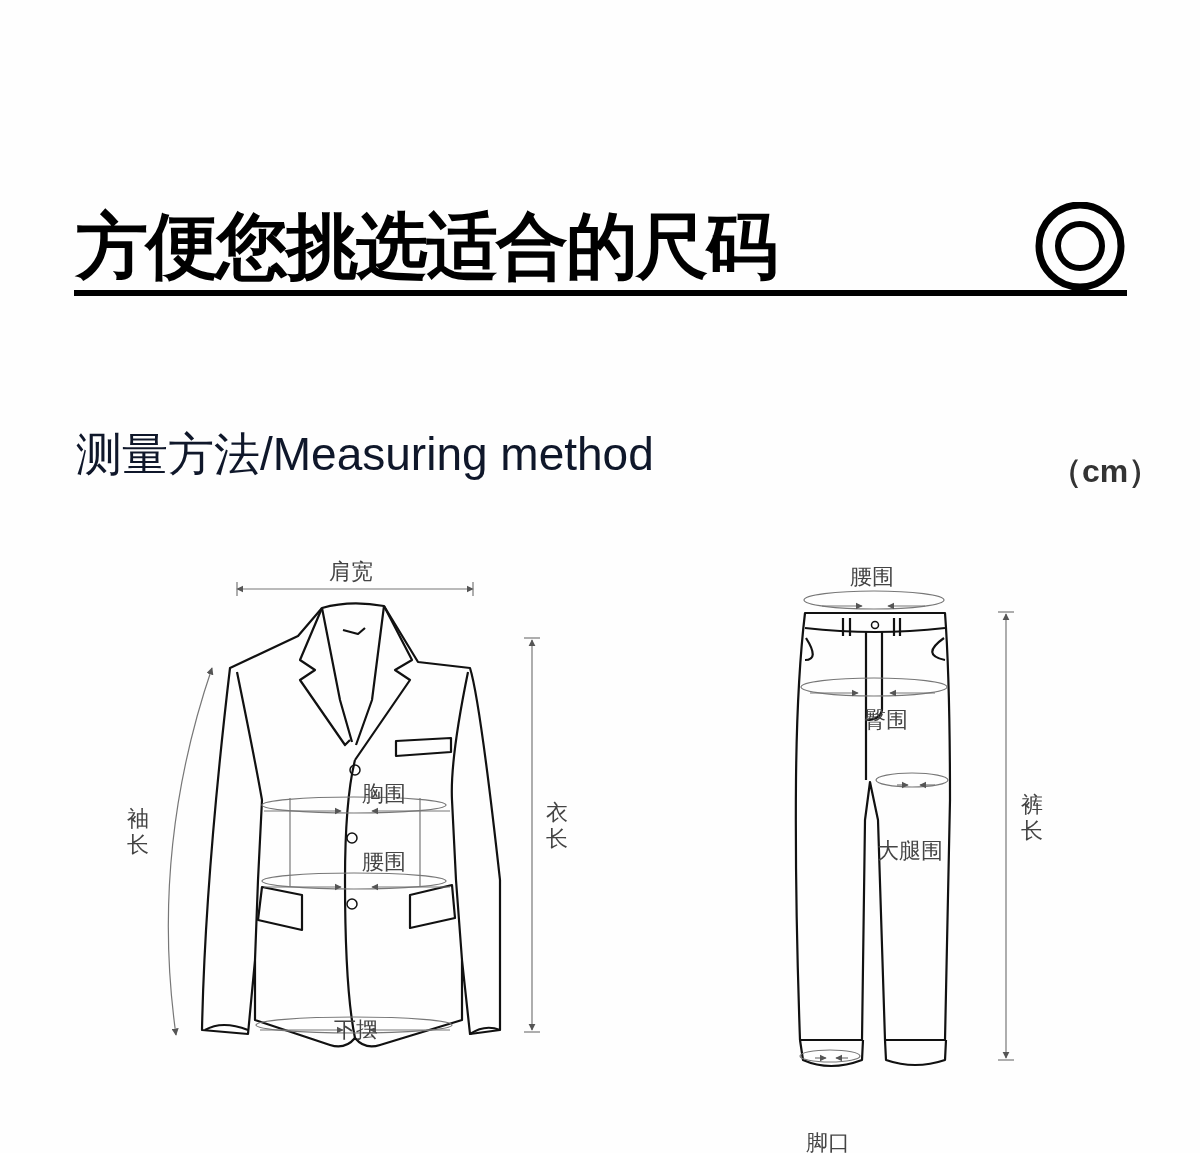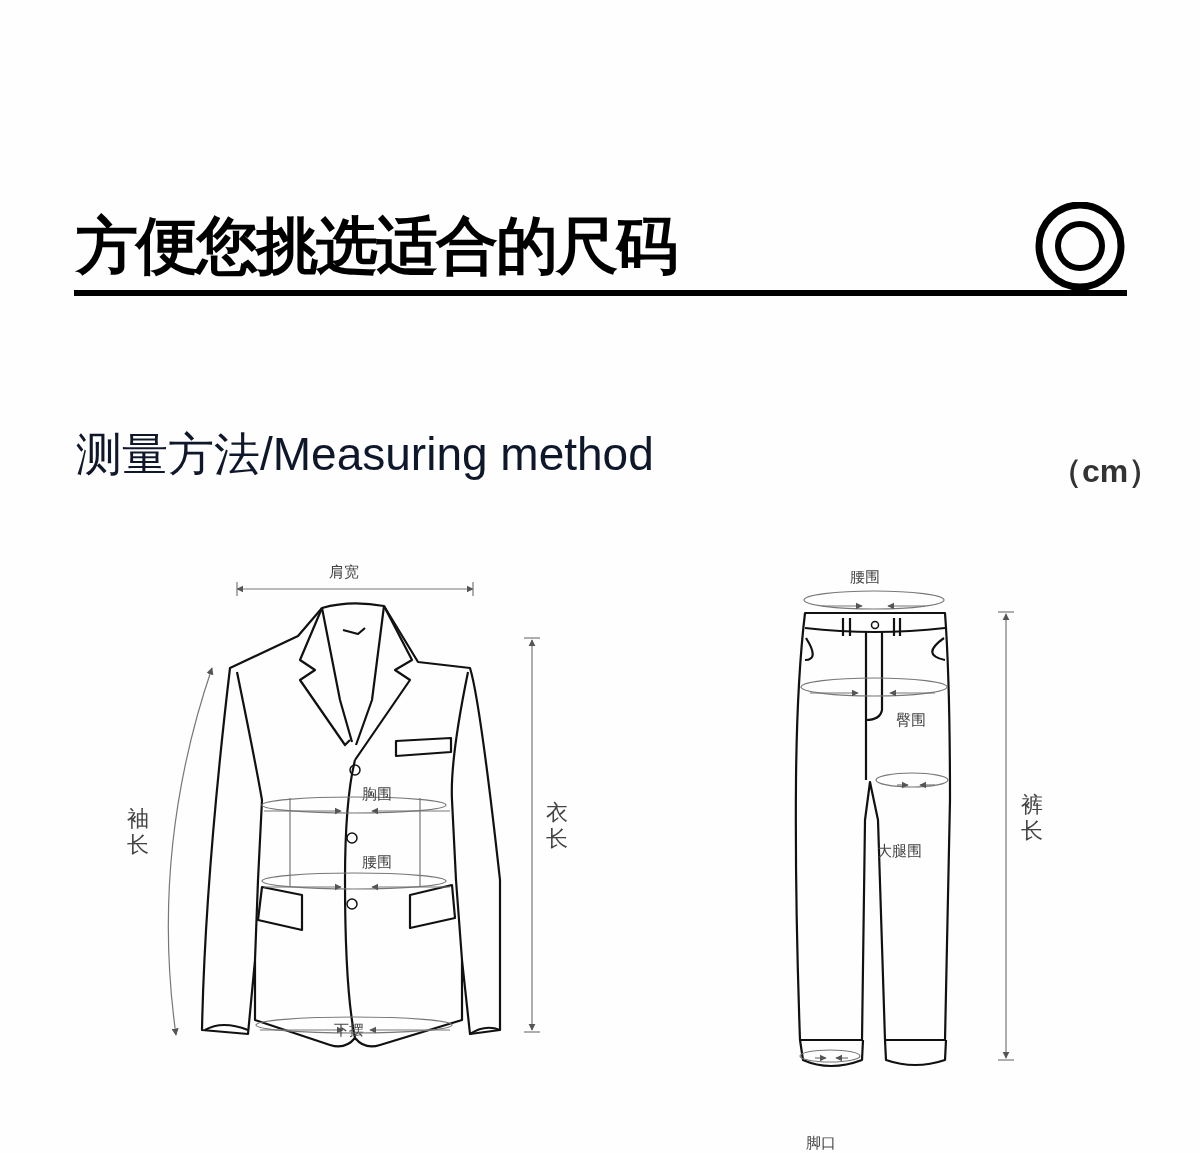--- a/index.html
+++ b/index.html
@@ -1,22 +1,22 @@
 <!DOCTYPE html>
 <html><head>
 <meta charset="utf-8">
 <style>
   html, body { margin:0; padding:0; background:#fefefe; }
   body { width:1200px; height:1153px; position:relative; overflow:hidden; font-family:"DejaVu Sans", sans-serif; color:#111; }
-  .title { position:absolute; left:76px; top:198px; font-size:62px; font-weight:bold; letter-spacing:-2px; line-height:96px; color:#000; }
+  .title { position:absolute; left:76px; top:198px; font-size:72px; font-weight:bold; letter-spacing:-2px; line-height:96px; color:#000; }
   .title-rule { position:absolute; left:74px; top:290px; width:1053px; height:6px; background:#000; }
   .target-icon { position:absolute; left:1034px; top:202px; }
   .subtitle { position:absolute; left:76px; top:424px; font-size:46px; line-height:60px; color:#0f172a; font-family:"Liberation Sans", sans-serif; }
   .unit { position:absolute; left:1050px; top:450px; font-size:32px; color:#333; font-family:"Liberation Sans", sans-serif;font-weight:bold; }
-  .lbl { position:absolute; font-size:15px; color:#444; font-family:"DejaVu Sans", sans-serif; line-height:24px; }
+  .lbl { position:absolute; font-size:22px; color:#444; font-family:"DejaVu Sans", sans-serif; line-height:24px; }
   .vlbl { position:absolute; font-size:22px; color:#444; width:24px; line-height:26px; text-align:center; }
   svg.diagram { position:absolute; left:0; top:0; }
 </style>
 </head>
 <body>
 
 <div class="title">方便您挑选适合的尺码</div>
 <div class="title-rule"></div>
 <svg class="target-icon" width="92" height="92" viewBox="0 0 92 92">
   <circle cx="46" cy="44" r="41" fill="none" stroke="#000" stroke-width="7"></circle>
@@ -122,19 +122,19 @@
 <div class="vlbl" style="left:126px;top:806px;">
   <div>袖</div>
   <div>长</div>
 </div>
 <div class="vlbl" style="left:545px;top:800px;">
   <div>衣</div>
   <div>长</div>
 </div>
 
 <div class="lbl" style="left:850px;top:565px;">腰围</div>
-<div class="lbl" style="left:896px;top:708px;">臀围</div>
+<div class="lbl" style="left:864px;top:708px;">臀围</div>
 <div class="lbl" style="left:877px;top:839px;">大腿围</div>
 <div class="lbl" style="left:806px;top:1099px;margin-top:32px;">脚口</div>
 <div class="vlbl" style="left:1020px;top:792px;">
   <div>裤</div>
   <div>长</div>
 </div>
 
 </body></html>

